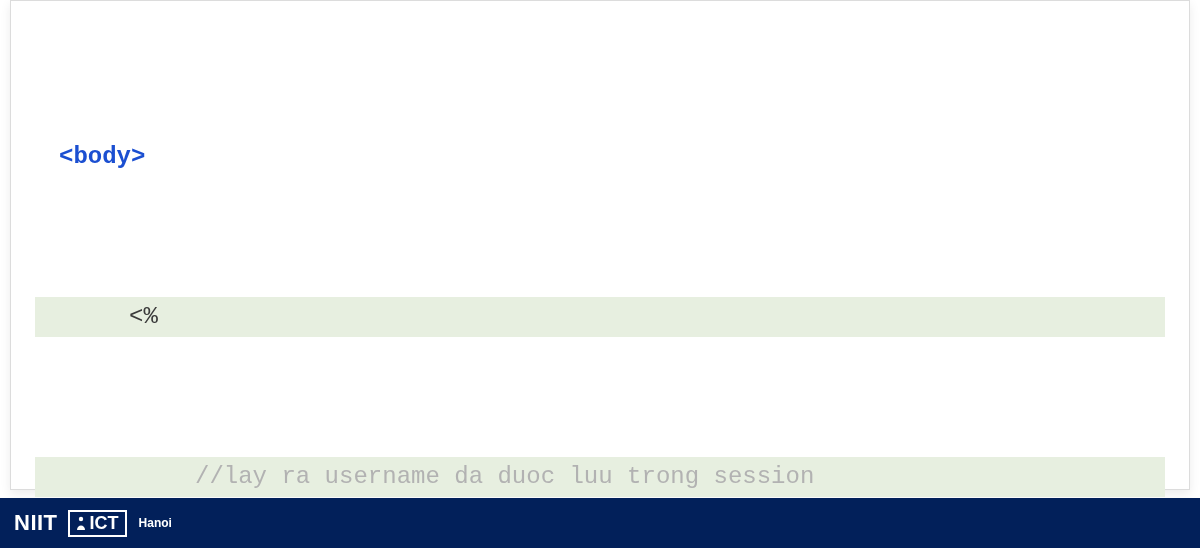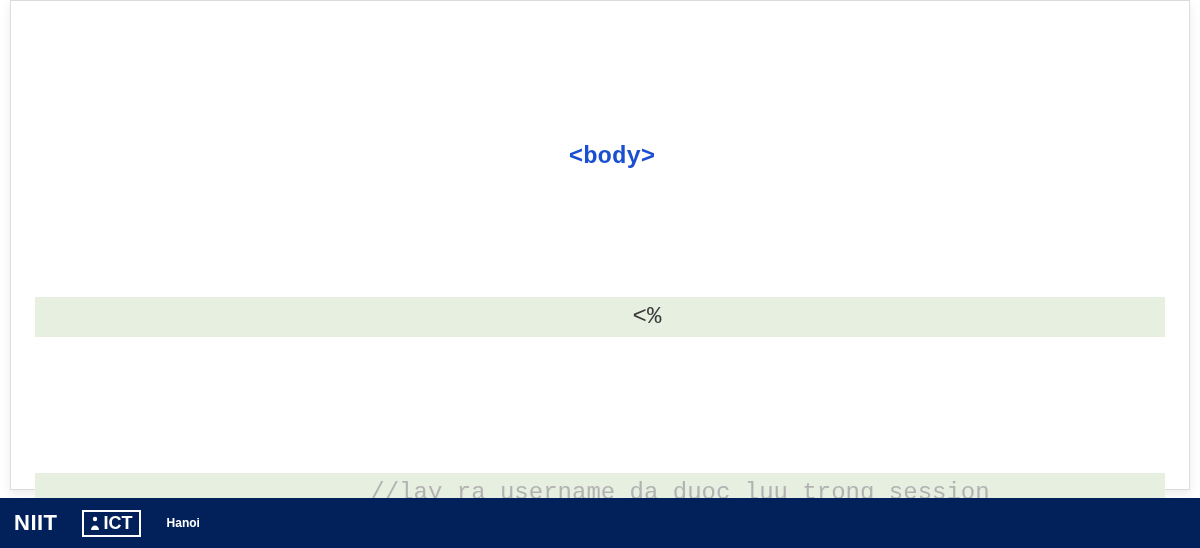--- a/index.html
+++ b/index.html
@@ -24,43 +24,43 @@
   .code {
     position: absolute;
     left: 24px;
     right: 24px;
     top: 16px;
     font-size: 24px;
     line-height: 40px;
     white-space: pre;
     color: #333;
   }
-  .line { display: block; height: 40px; text-align: center; }
+  .line { display: block; height: 40px; }
   .bg-green { background: #e7efe0; }
   .indent0 { padding-left: 24px; }
   .indent1 { padding-left: 94px; }
-  .indent2 { padding-left: 160px; margin-top: 16px; }
+  .indent2 { padding-left: 160px; }
   .tok-tag   { color: #1b4fd1; font-weight: bold; }
   .tok-cmt   { color: #b2b2b2; }
   .tok-txt   { color: #3b3b3b; }
   .footer {
     position: absolute;
     left: 0; right: 0; bottom: 0;
     height: 50px;
     background: #02205a;
     display: flex;
     align-items: center;
     justify-content: space-between;
     padding: 0 22px 0 14px;
     color: #ffffff;
   }
   .logo {
     display: flex;
     align-items: center;
-    gap: 24px;
+    gap: 10px;
   }
   .logo-niit {
     font-family: Arial, Helvetica, sans-serif;
     font-weight: 900;
     font-size: 22px;
     letter-spacing: 0.5px;
     color: #ffffff;
   }
   .logo-box {
     border: 2px solid #ffffff;

